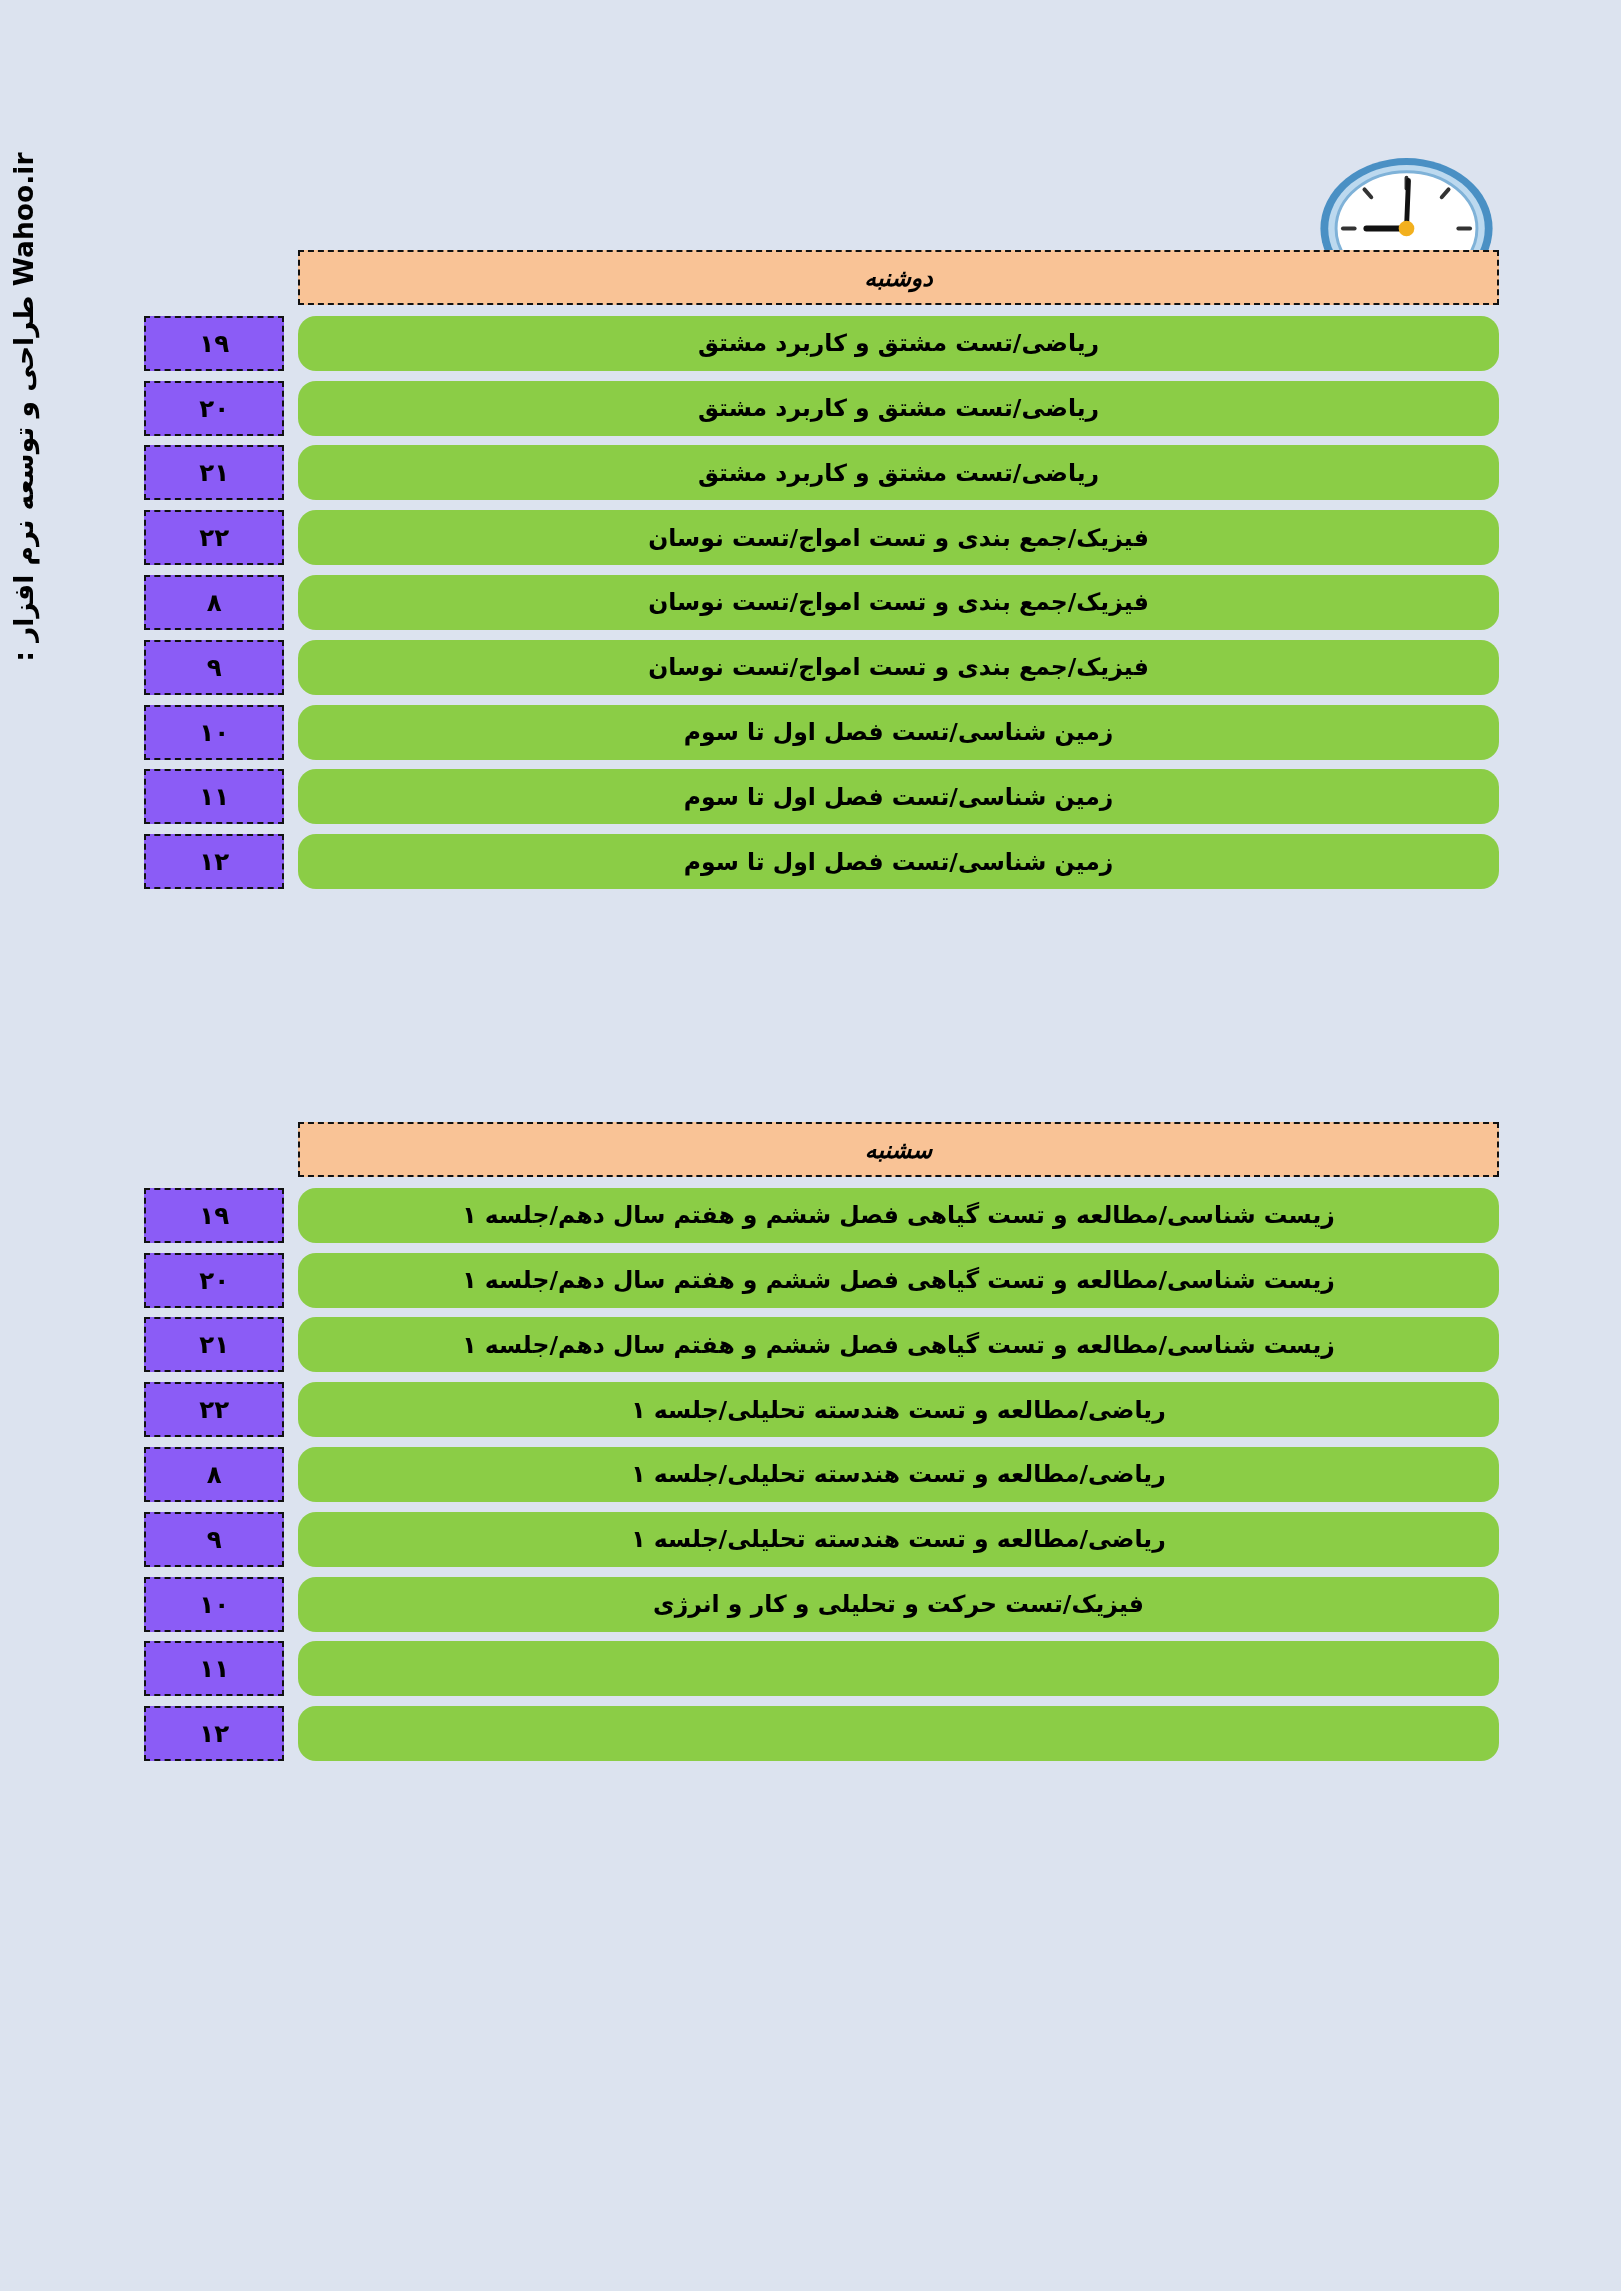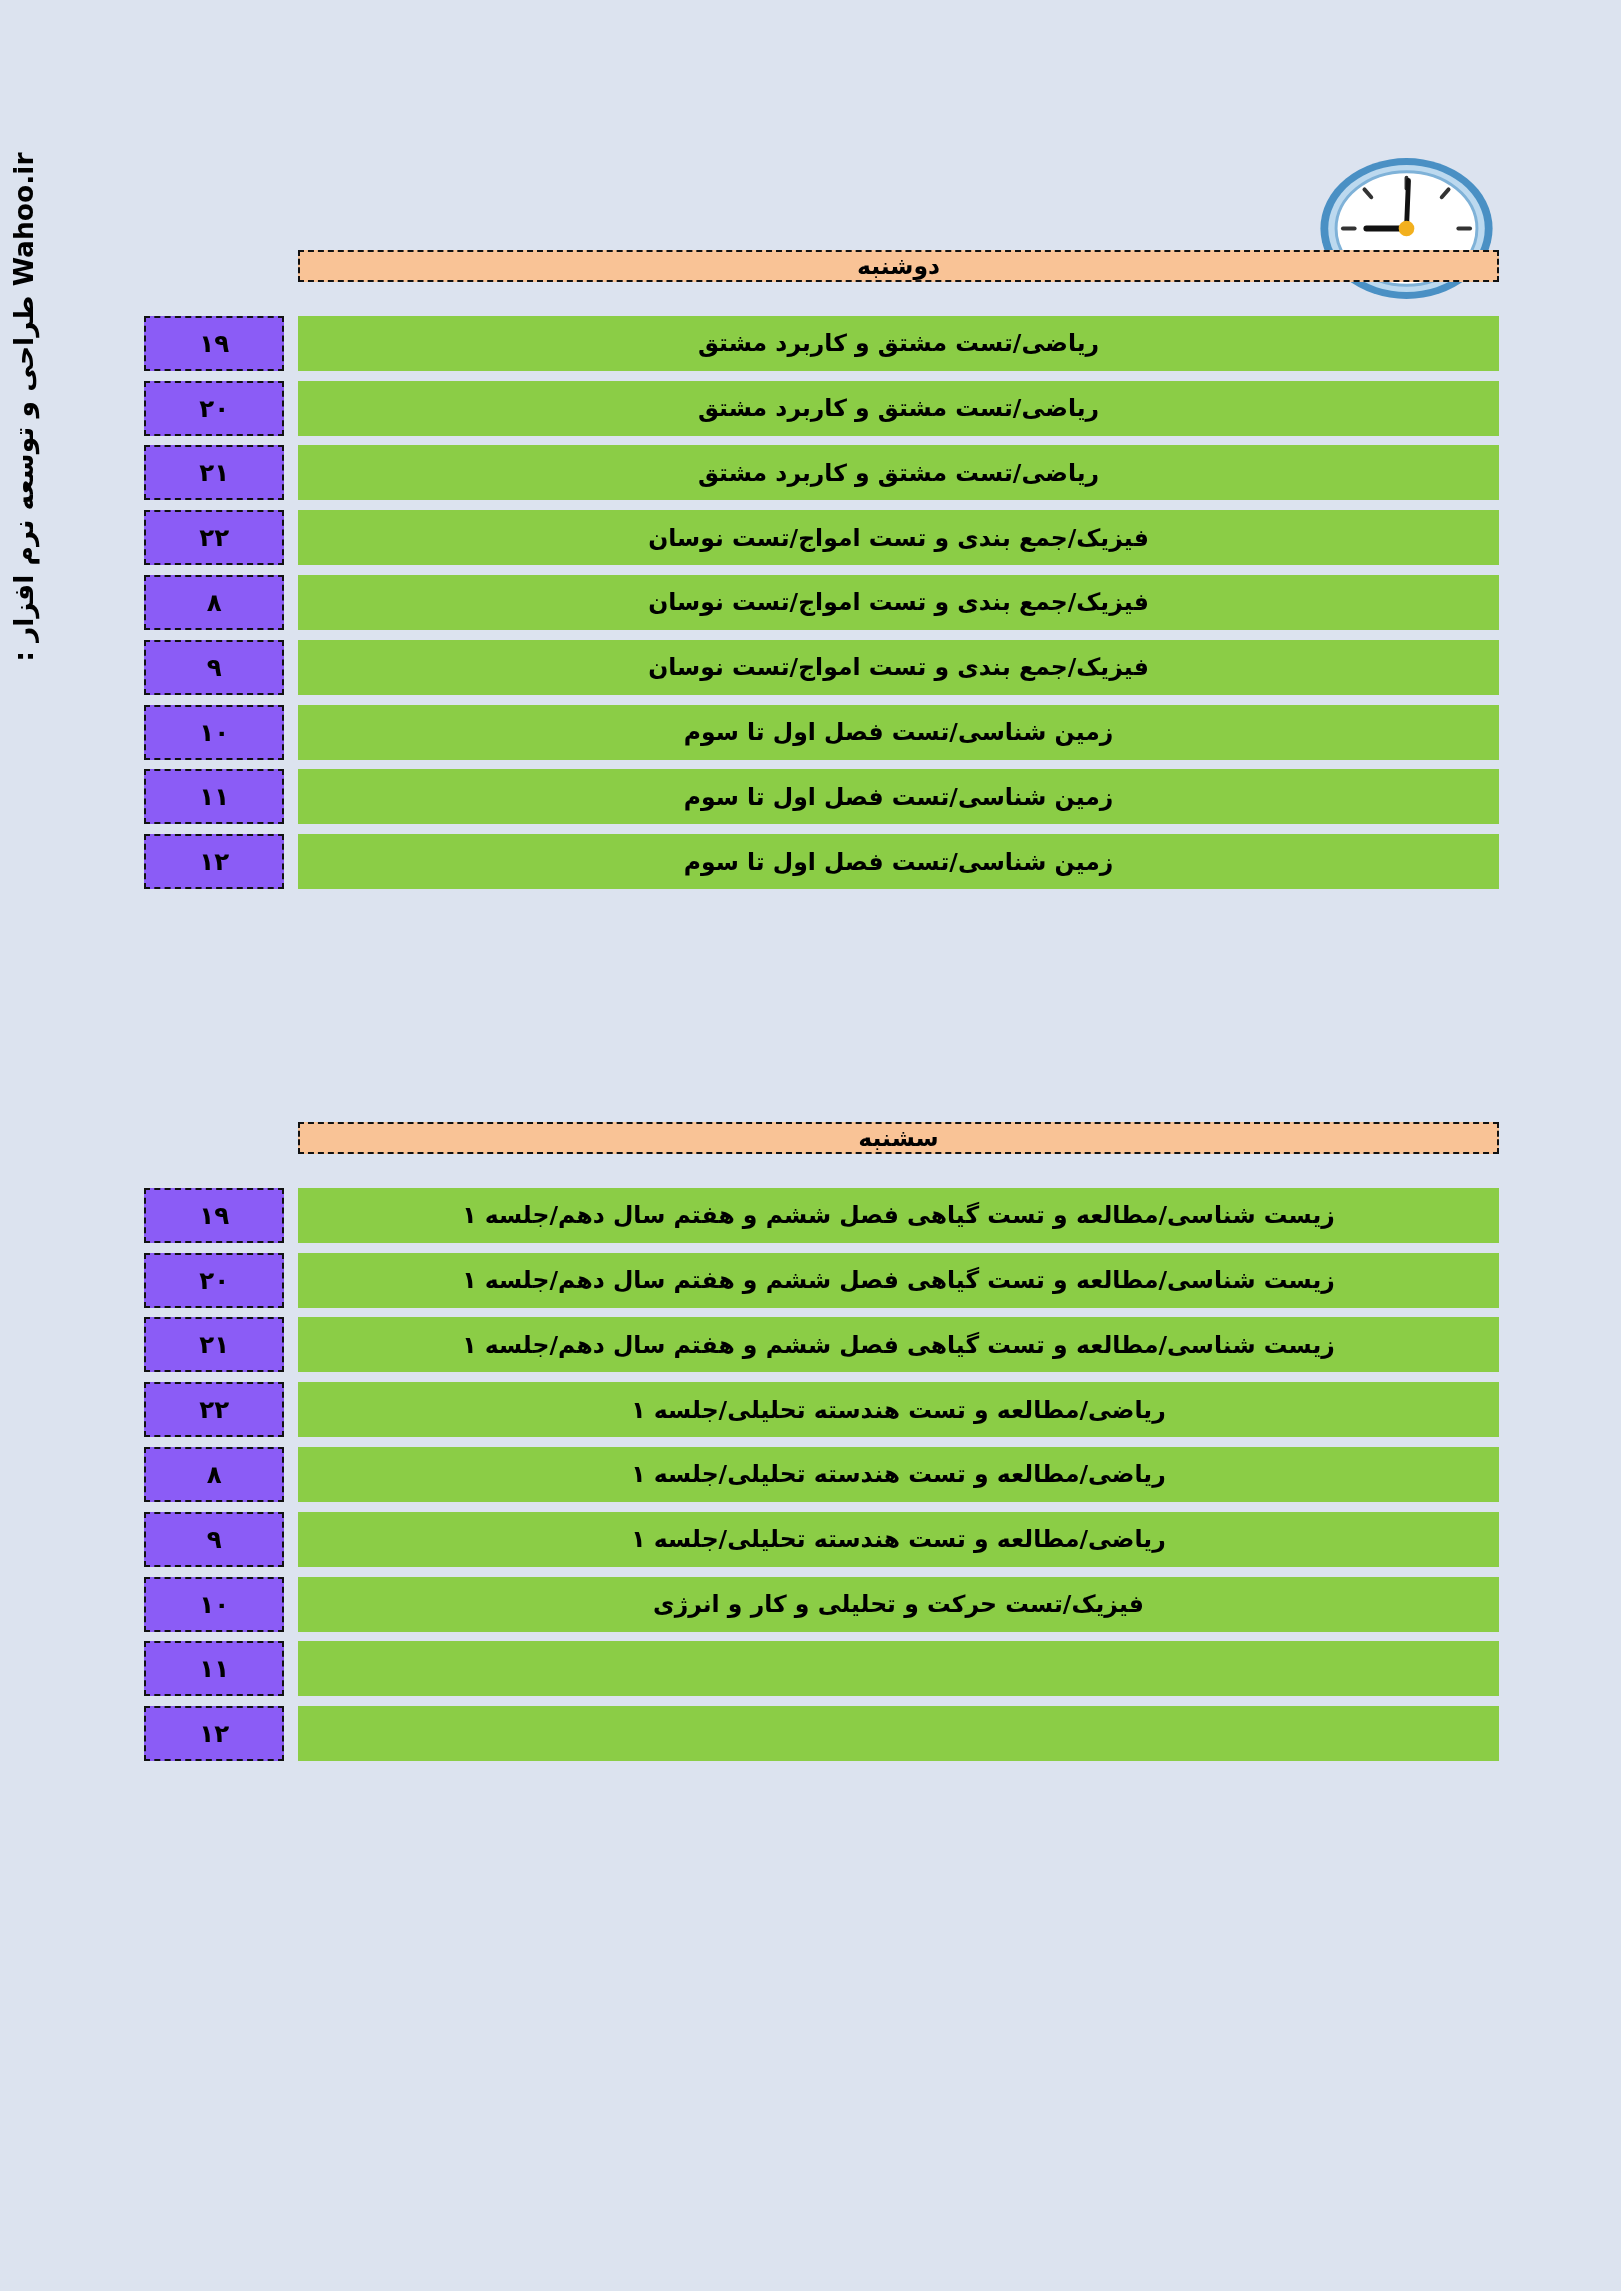--- a/index.html
+++ b/index.html
@@ -72,24 +72,24 @@
   .block-one { top: 250px; }
   .block-two { top: 1122px; }
 
   .table-area {
     position: relative;
     width: 1411px;
   }
 
   .day-header-row {
     display: flex;
-    flex-direction: column;
     align-items: stretch;
     height: 55px;
     margin-bottom: 10.8px;
+    font-style: italic;
   }
   .day-header {
     width: 1201px;
     background: #f9c396;
     border: 2.9px dashed #111;
     box-sizing: border-box;
     display: flex;
     align-items: center;
     justify-content: center;
     font-size: 23.5px;
@@ -113,20 +113,21 @@
     box-sizing: border-box;
     display: flex;
     align-items: center;
     justify-content: center;
     font-size: 23.5px;
     font-weight: bold;
     color: #000;
     padding: 0 13.7px;
     overflow: hidden;
     white-space: nowrap;
+    border-radius: 18px;
   }
   .gap-cell {
     width: 13.7px;
   }
   .time-cell {
     width: 140px;
     background: #8b5cf6;
     border: 2.9px dashed #111;
     box-sizing: border-box;
     display: flex;

